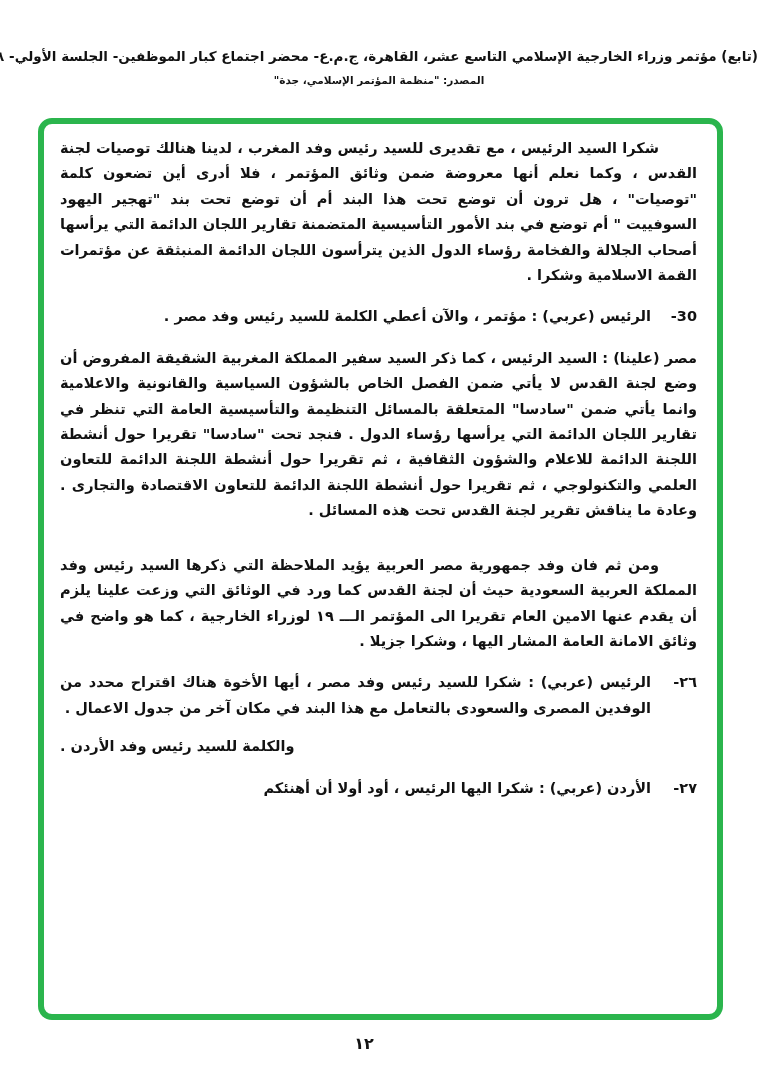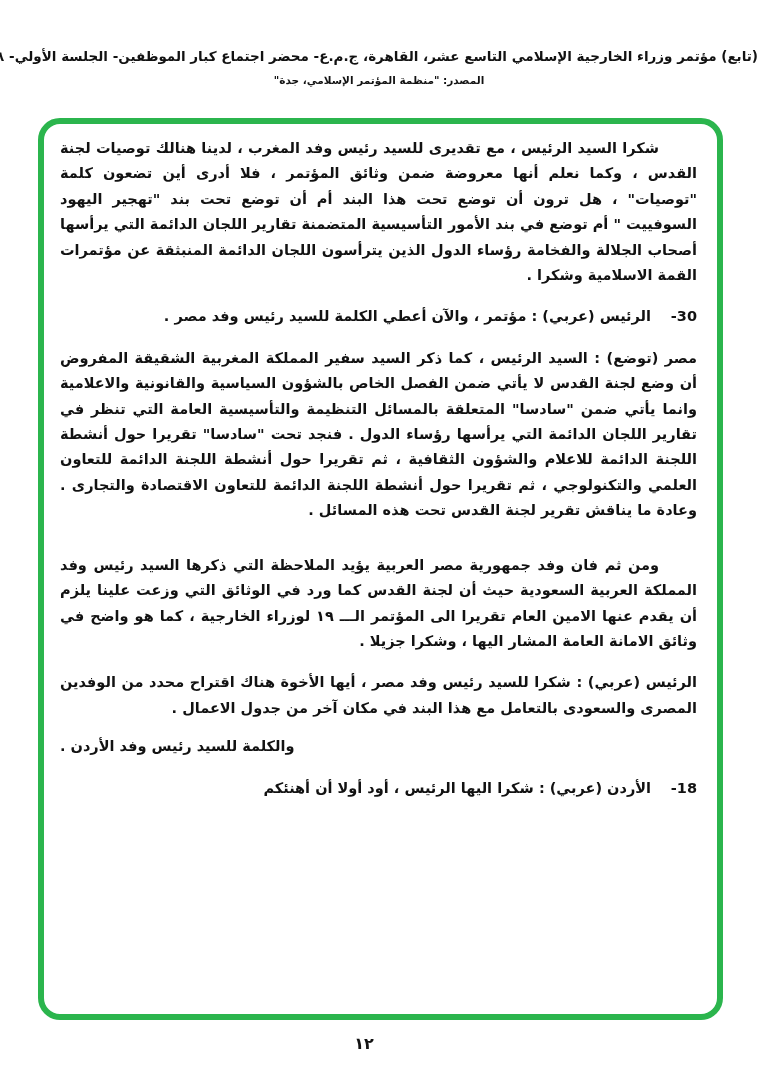--- a/index.html
+++ b/index.html
@@ -27,21 +27,21 @@
   }
   .doc-header .line2 {
     font-size: 10.5px;
     margin-top: 10px;
   }
   .content-box {
     position: absolute;
     left: 38px; top: 118px;
     width: 685px; height: 902px;
     border: 6px solid var(--accent);
-    border-radius: 22px;
+    border-radius: 14px;
     padding: 12px 20px 8px 16px;
     direction: rtl;
     font-size: 14.5px;
     line-height: 25.4px;
     overflow: hidden;
   }
   .intro {
     margin: 0 0 16px 0;
     text-align: justify;
     text-indent: 38px;
@@ -95,36 +95,37 @@
   <div class="item">
     <span class="item-number">30-</span>
     <div class="item-body">
       <span class="speaker">الرئيس (عربي) :</span>
       <span>مؤتمر ، والآن أعطي الكلمة للسيد رئيس وفد مصر .</span>
     </div>
   </div>
 
   <div class="item">
     <div class="item-body">
-      <span class="speaker">مصر (توضع) :</span>
+      <span class="speaker">مصر (علينا) :</span>
       <span>السيد الرئيس ، كما ذكر السيد سفير المملكة المغربية الشقيقة المفروض أن وضع لجنة القدس لا يأتي ضمن الفصل الخاص بالشؤون السياسية والقانونية والاعلامية وانما يأتي ضمن "سادسا" المتعلقة بالمسائل التنظيمة والتأسيسية العامة التي تنظر في تقارير اللجان الدائمة التي يرأسها رؤساء الدول . فنجد تحت "سادسا" تقريرا حول أنشطة اللجنة الدائمة للاعلام والشؤون الثقافية ، ثم تقريرا حول أنشطة اللجنة الدائمة للتعاون العلمي والتكنولوجي ، ثم تقريرا حول أنشطة اللجنة الدائمة للتعاون الاقتصادة والتجارى . وعادة ما يناقش تقرير لجنة القدس تحت هذه المسائل .</span>
       <div class="para2">ومن ثم فان وفد جمهورية مصر العربية يؤيد الملاحظة التي ذكرها السيد رئيس وفد المملكة العربية السعودية حيث أن لجنة القدس كما ورد في الوثائق التي وزعت علينا يلزم أن يقدم عنها الامين العام تقريرا الى المؤتمر الـــ ١٩ لوزراء الخارجية ، كما هو واضح في وثائق الامانة العامة المشار اليها ، وشكرا جزيلا .</div>
     </div>
   </div>
 
   <div class="item">
+    <span class="item-number">٢٦-</span>
     <div class="item-body">
       <span class="speaker">الرئيس (عربي) :</span>
       <span>شكرا للسيد رئيس وفد مصر ، أيها الأخوة هناك اقتراح محدد من الوفدين المصرى والسعودى بالتعامل مع هذا البند في مكان آخر من جدول الاعمال .</span>
       <div class="para2 standalone-line">والكلمة للسيد رئيس وفد الأردن .</div>
     </div>
   </div>
 
   <div class="item">
-    <span class="item-number">18-</span>
+    <span class="item-number">٢٧-</span>
     <div class="item-body">
       <span class="speaker">الأردن (عربي) :</span>
       <span>شكرا اليها الرئيس ، أود أولا أن أهنئكم</span>
     </div>
   </div>
 
 </main>
 
 <footer class="page-number">١٢</footer>
 

